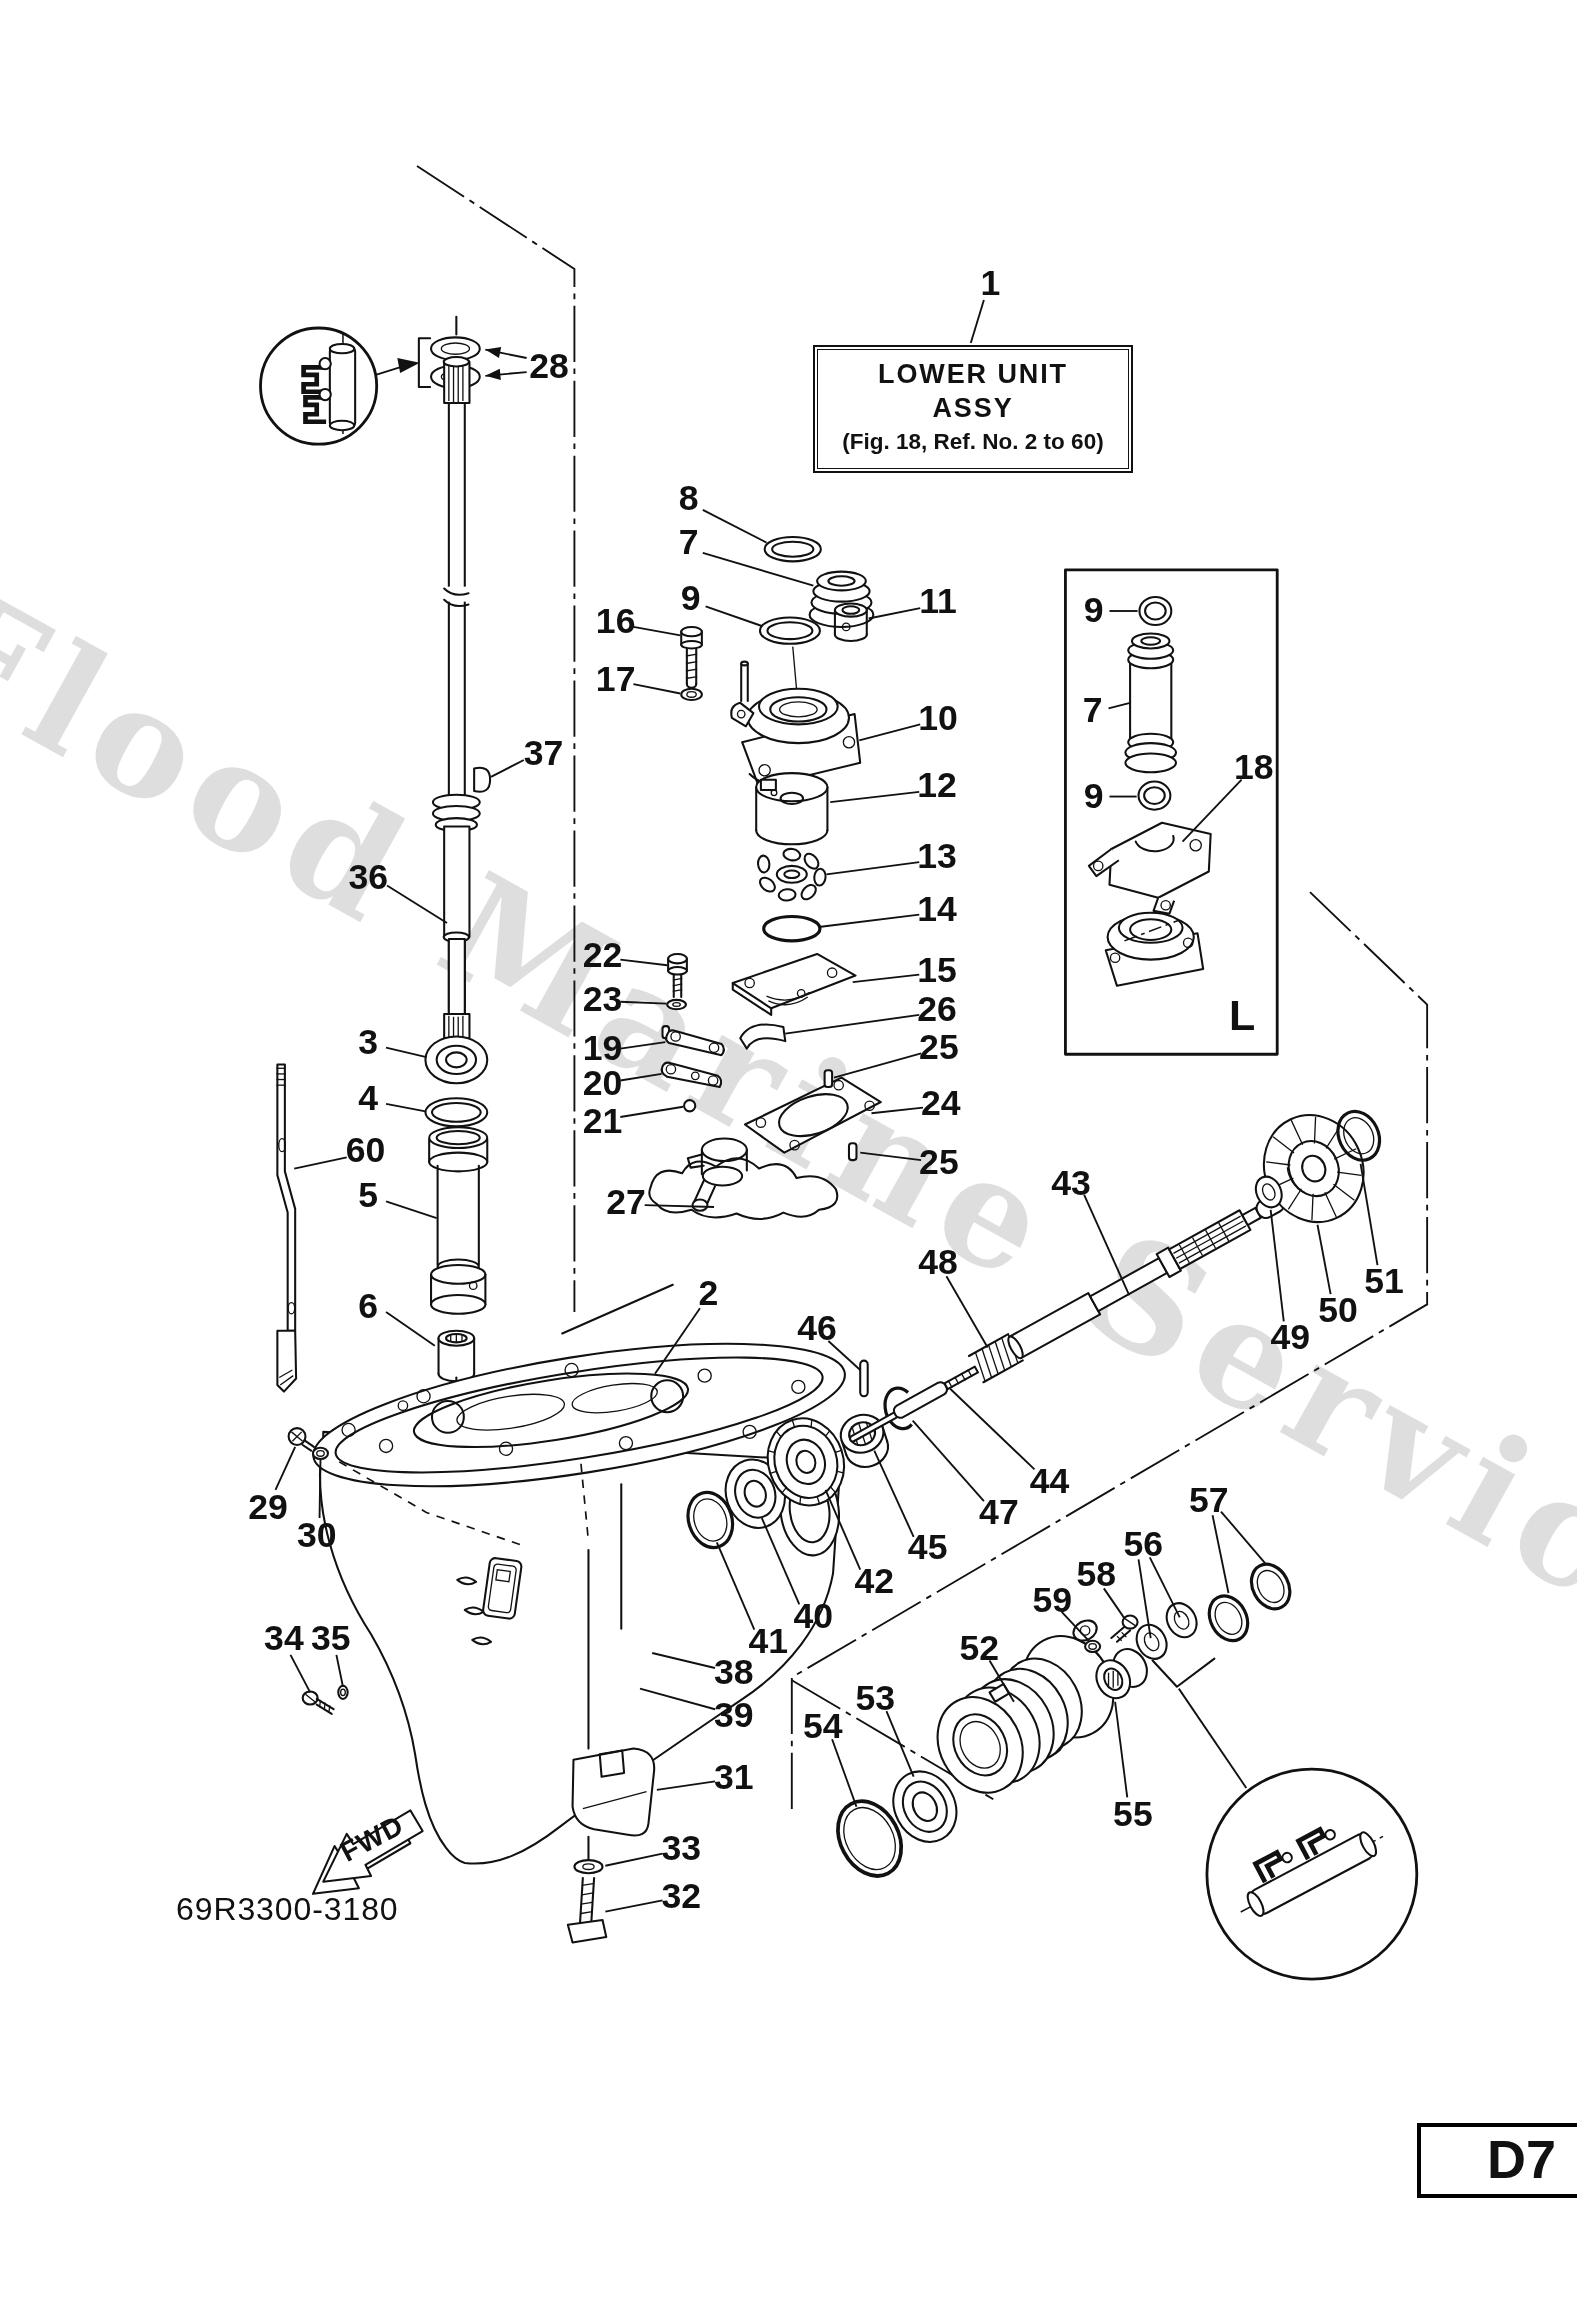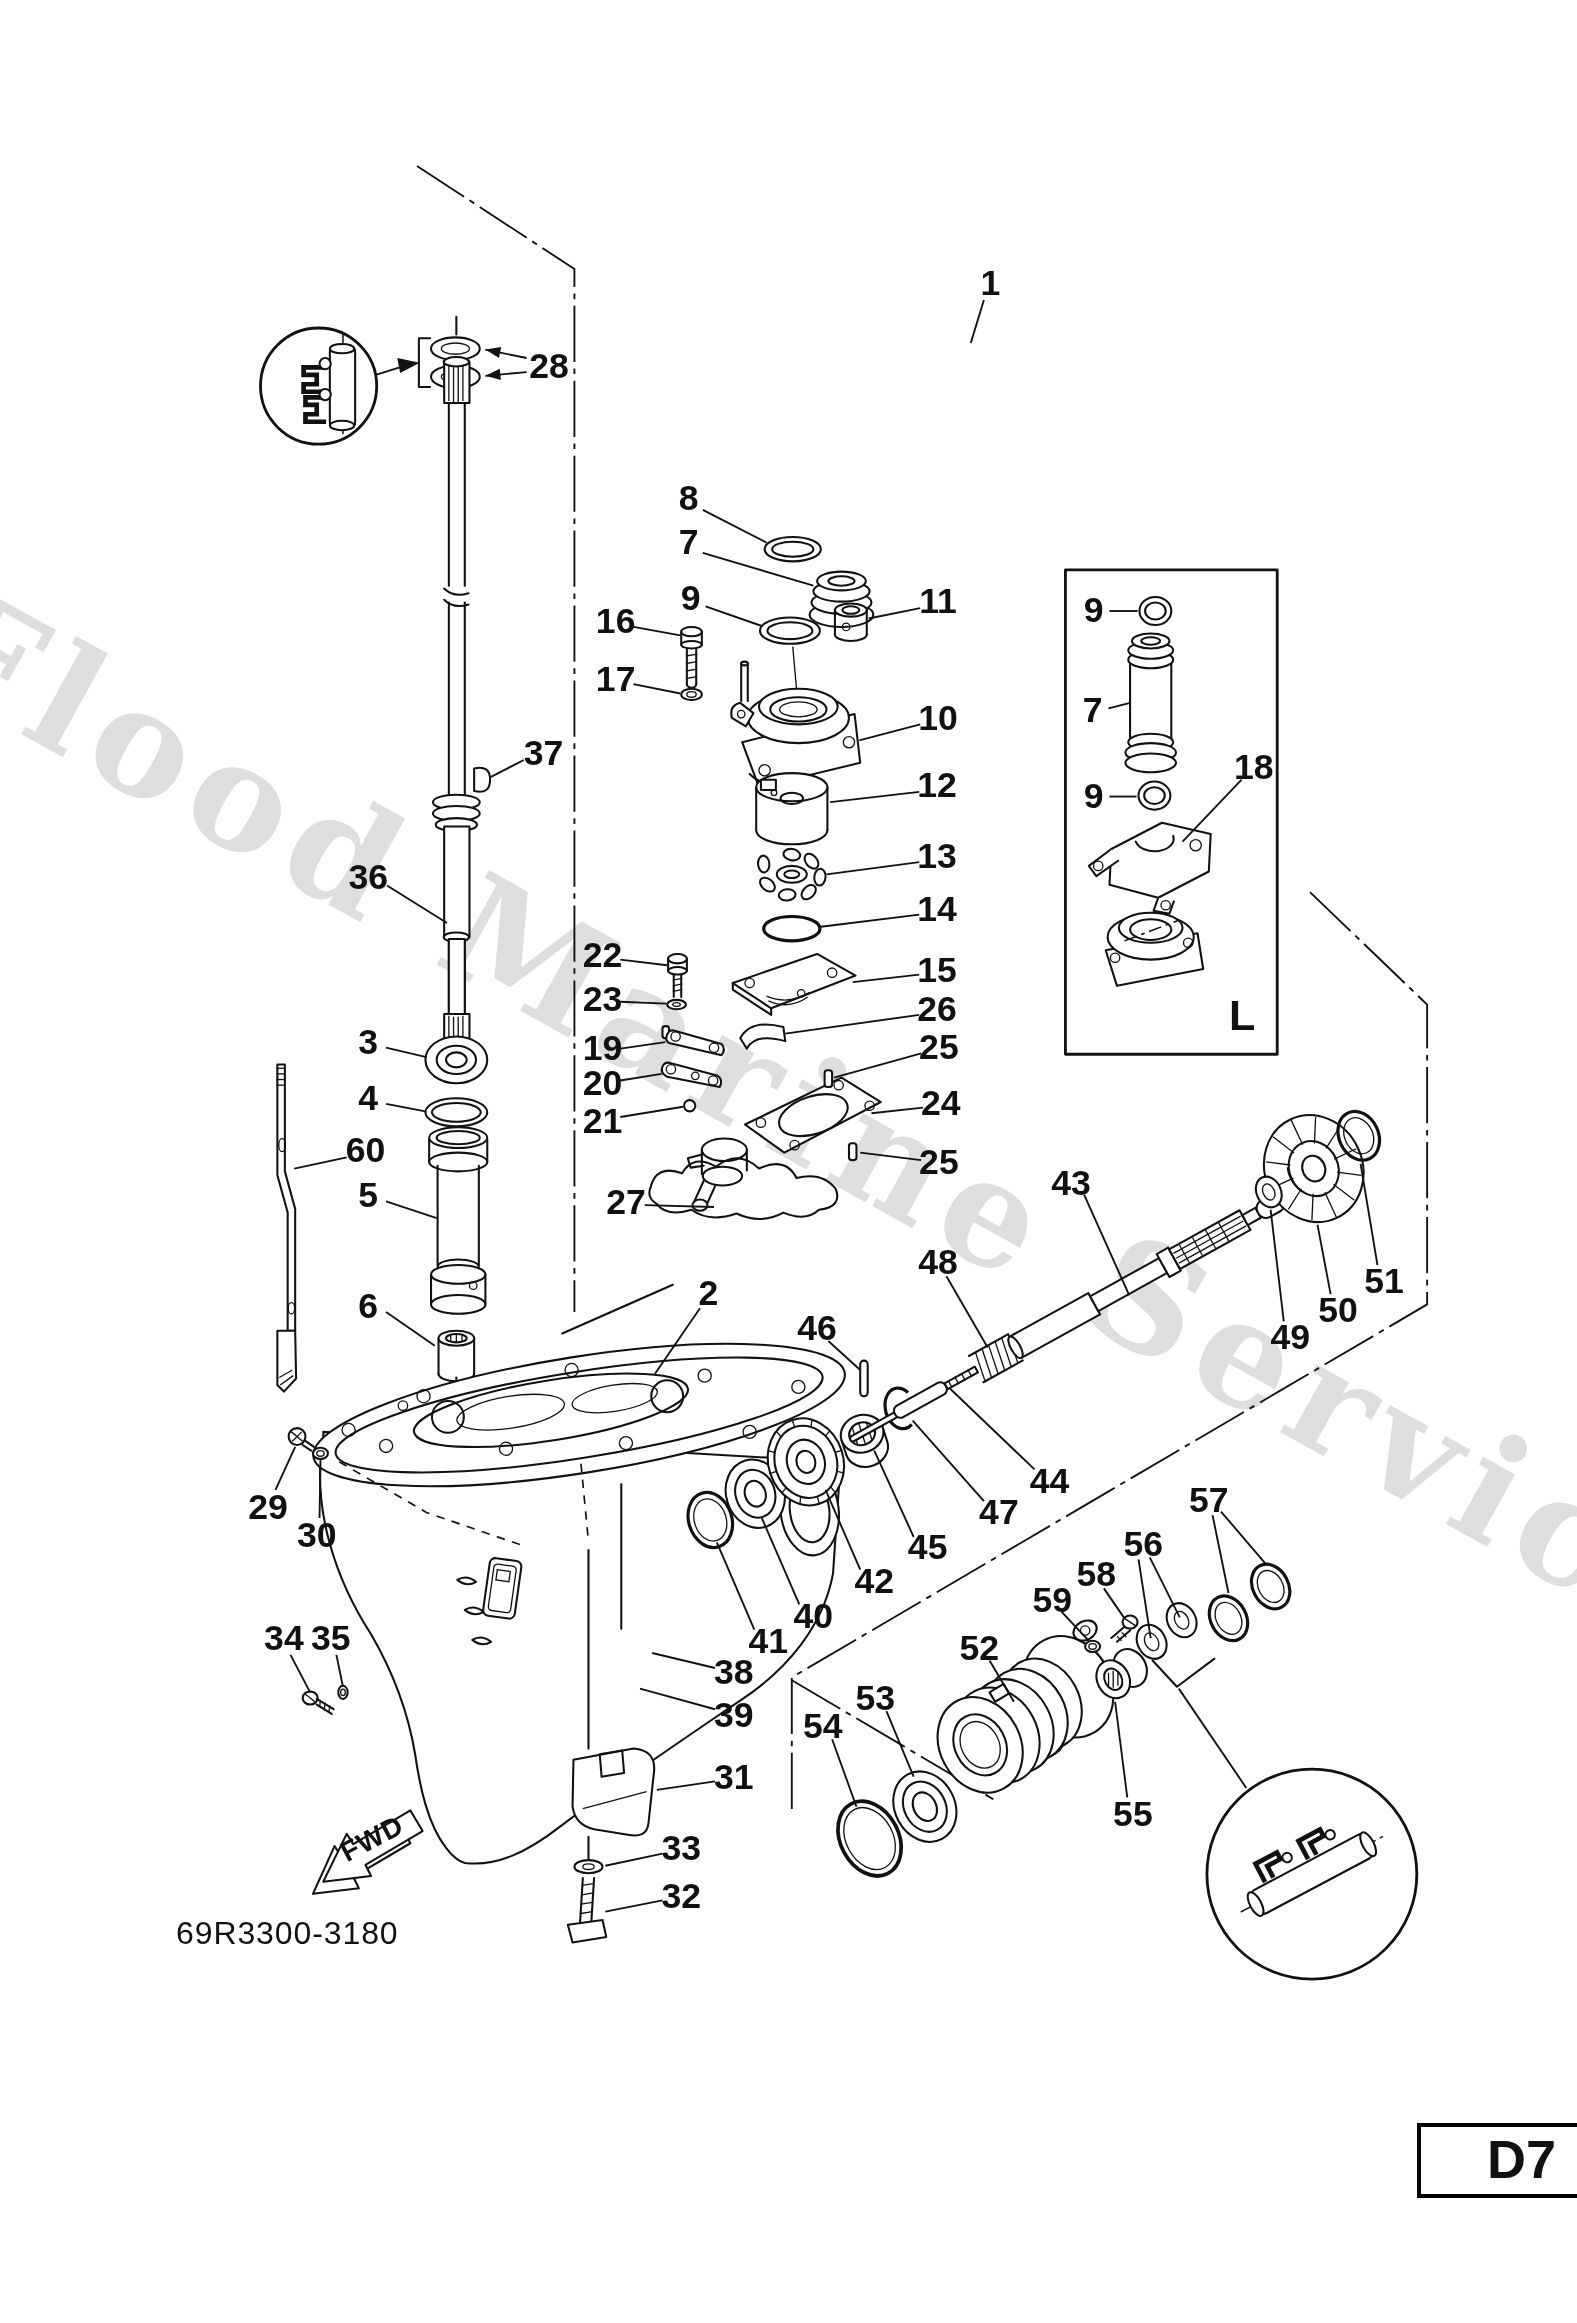--- a/index.html
+++ b/index.html
@@ -25,21 +25,21 @@
     color:rgba(0,0,0,0.13);white-space:nowrap;width:2436px;}
   #titlebox{left:813px;top:345px;width:320px;height:128px;border:2.8px solid #111;
     box-sizing:border-box;padding:1.9px;}
   #titlebox .inner{border:1.9px solid #111;width:100%;height:100%;box-sizing:border-box;
     text-align:center;padding-top:7.5px;}
   .tb1{font:700 27px "Liberation Sans",sans-serif;letter-spacing:1.9px;line-height:34px;}
   .tb3{font:700 22.5px "Liberation Sans",sans-serif;margin-top:3.7px;}
   #fwd{left:339px;top:1823px;transform:rotate(-28deg);font:700 28px "Liberation Sans",sans-serif;
     letter-spacing:0.9px;}
   #lletter{left:1229px;top:991px;font:700 43px "Liberation Sans",sans-serif;}
-  #diagcode{left:176px;top:1891px;font:400 32px "Liberation Sans",sans-serif;letter-spacing:0.9px;margin-top:24px;}
+  #diagcode{left:176px;top:1891px;font:400 32px "Liberation Sans",sans-serif;letter-spacing:0.9px;}
   #d7box{left:1417px;top:2123px;width:178px;height:75px;border:4.7px solid #000;
     box-sizing:border-box;background:#fff;}
   #d7box span{display:block;text-align:left;padding-left:66px;
     font:700 54px "Liberation Sans",sans-serif;line-height:64px;}
 </style>
 </head>
 <body>
 
 <div id="page">
 
@@ -696,20 +696,27 @@
         <text x="1167" y="664" class="callout">9</text>
         <line x1="1183" y1="756" x2="1206" y2="750" class="leader"></line>
         <text x="1166" y="770" class="callout">7</text>
         <line x1="1325" y1="832" x2="1262" y2="898" class="leader"></line>
         <text x="1338" y="831" class="callout">18</text>
         <line x1="1184" y1="850" x2="1213" y2="850" class="leader"></line>
         <text x="1167" y="862" class="callout">9</text>
       </g>
 </svg>
 
+<div id="titlebox" class="overlay">
+  <div class="inner">
+    <div class="tb1">LOWER UNIT</div>
+    <div class="tb1">ASSY</div>
+    <div class="tb3">(Fig. 18, Ref. No. 2 to 60)</div>
+  </div>
+</div>
 
 <div id="fwd" class="overlay">FWD</div>
 <div id="lletter" class="overlay">L</div>
 <div id="diagcode" class="overlay">69R3300-3180</div>
 <div id="d7box" class="overlay">
   <span>D7</span>
 </div>
 
 </div>
 

